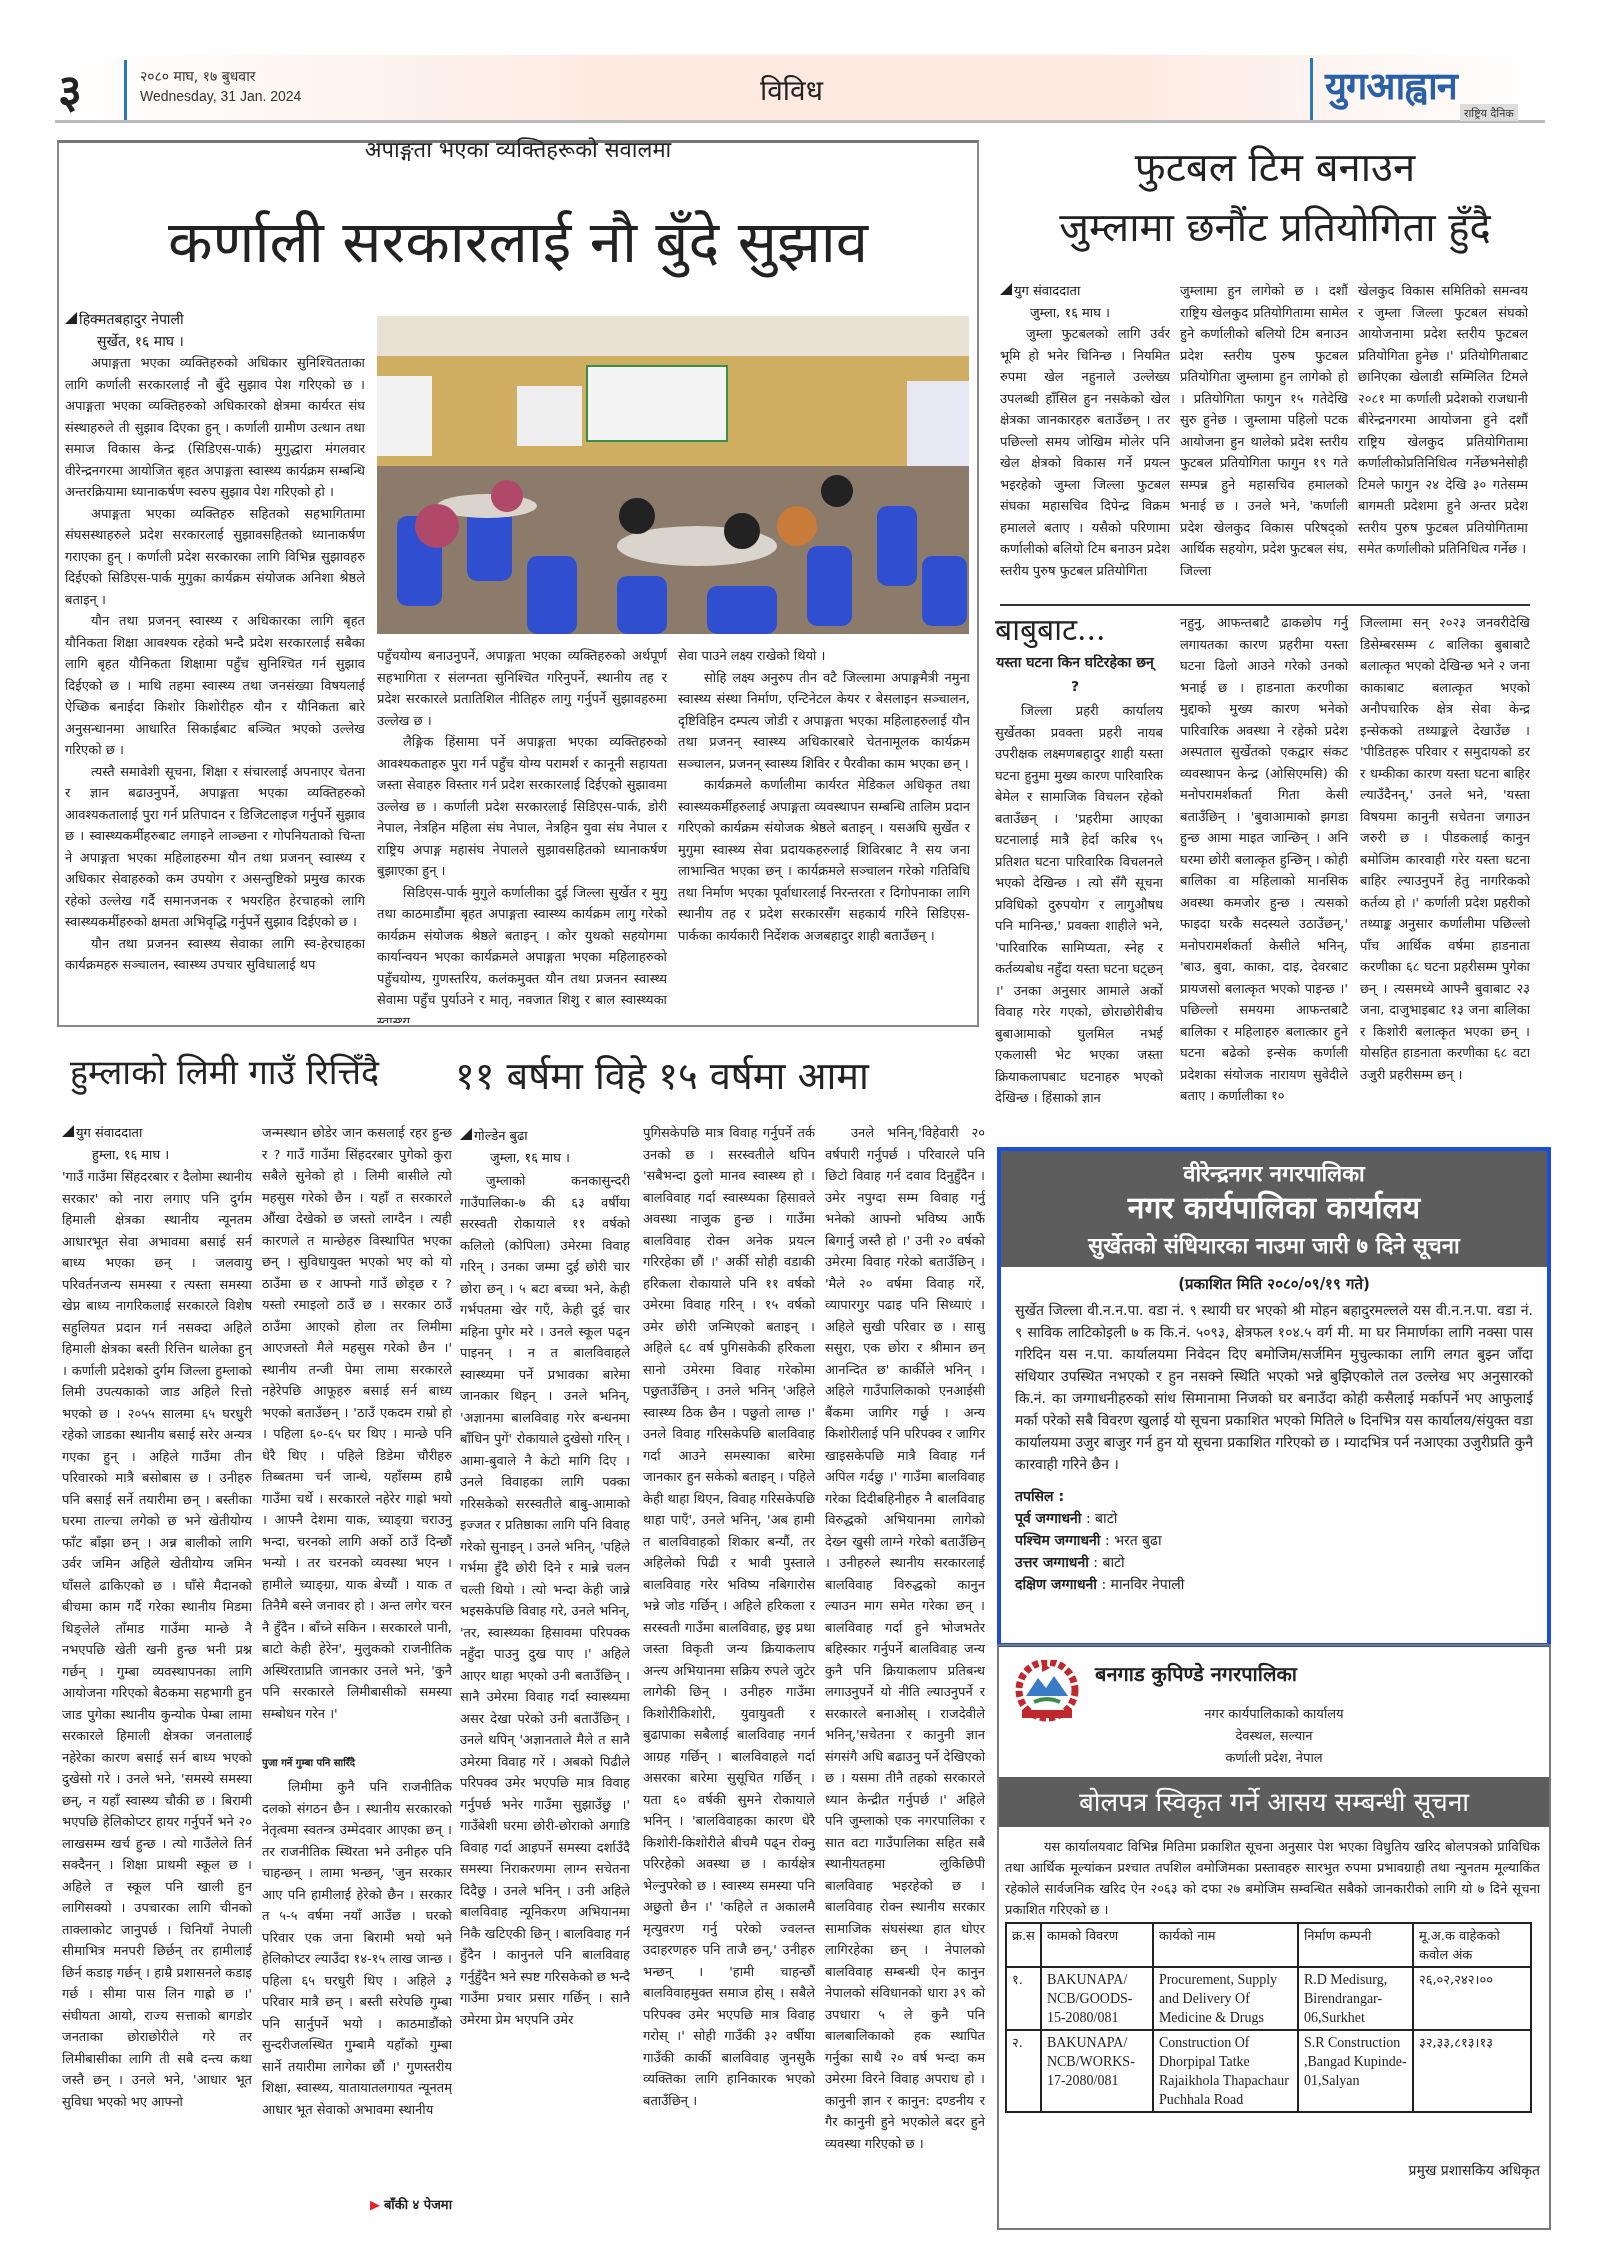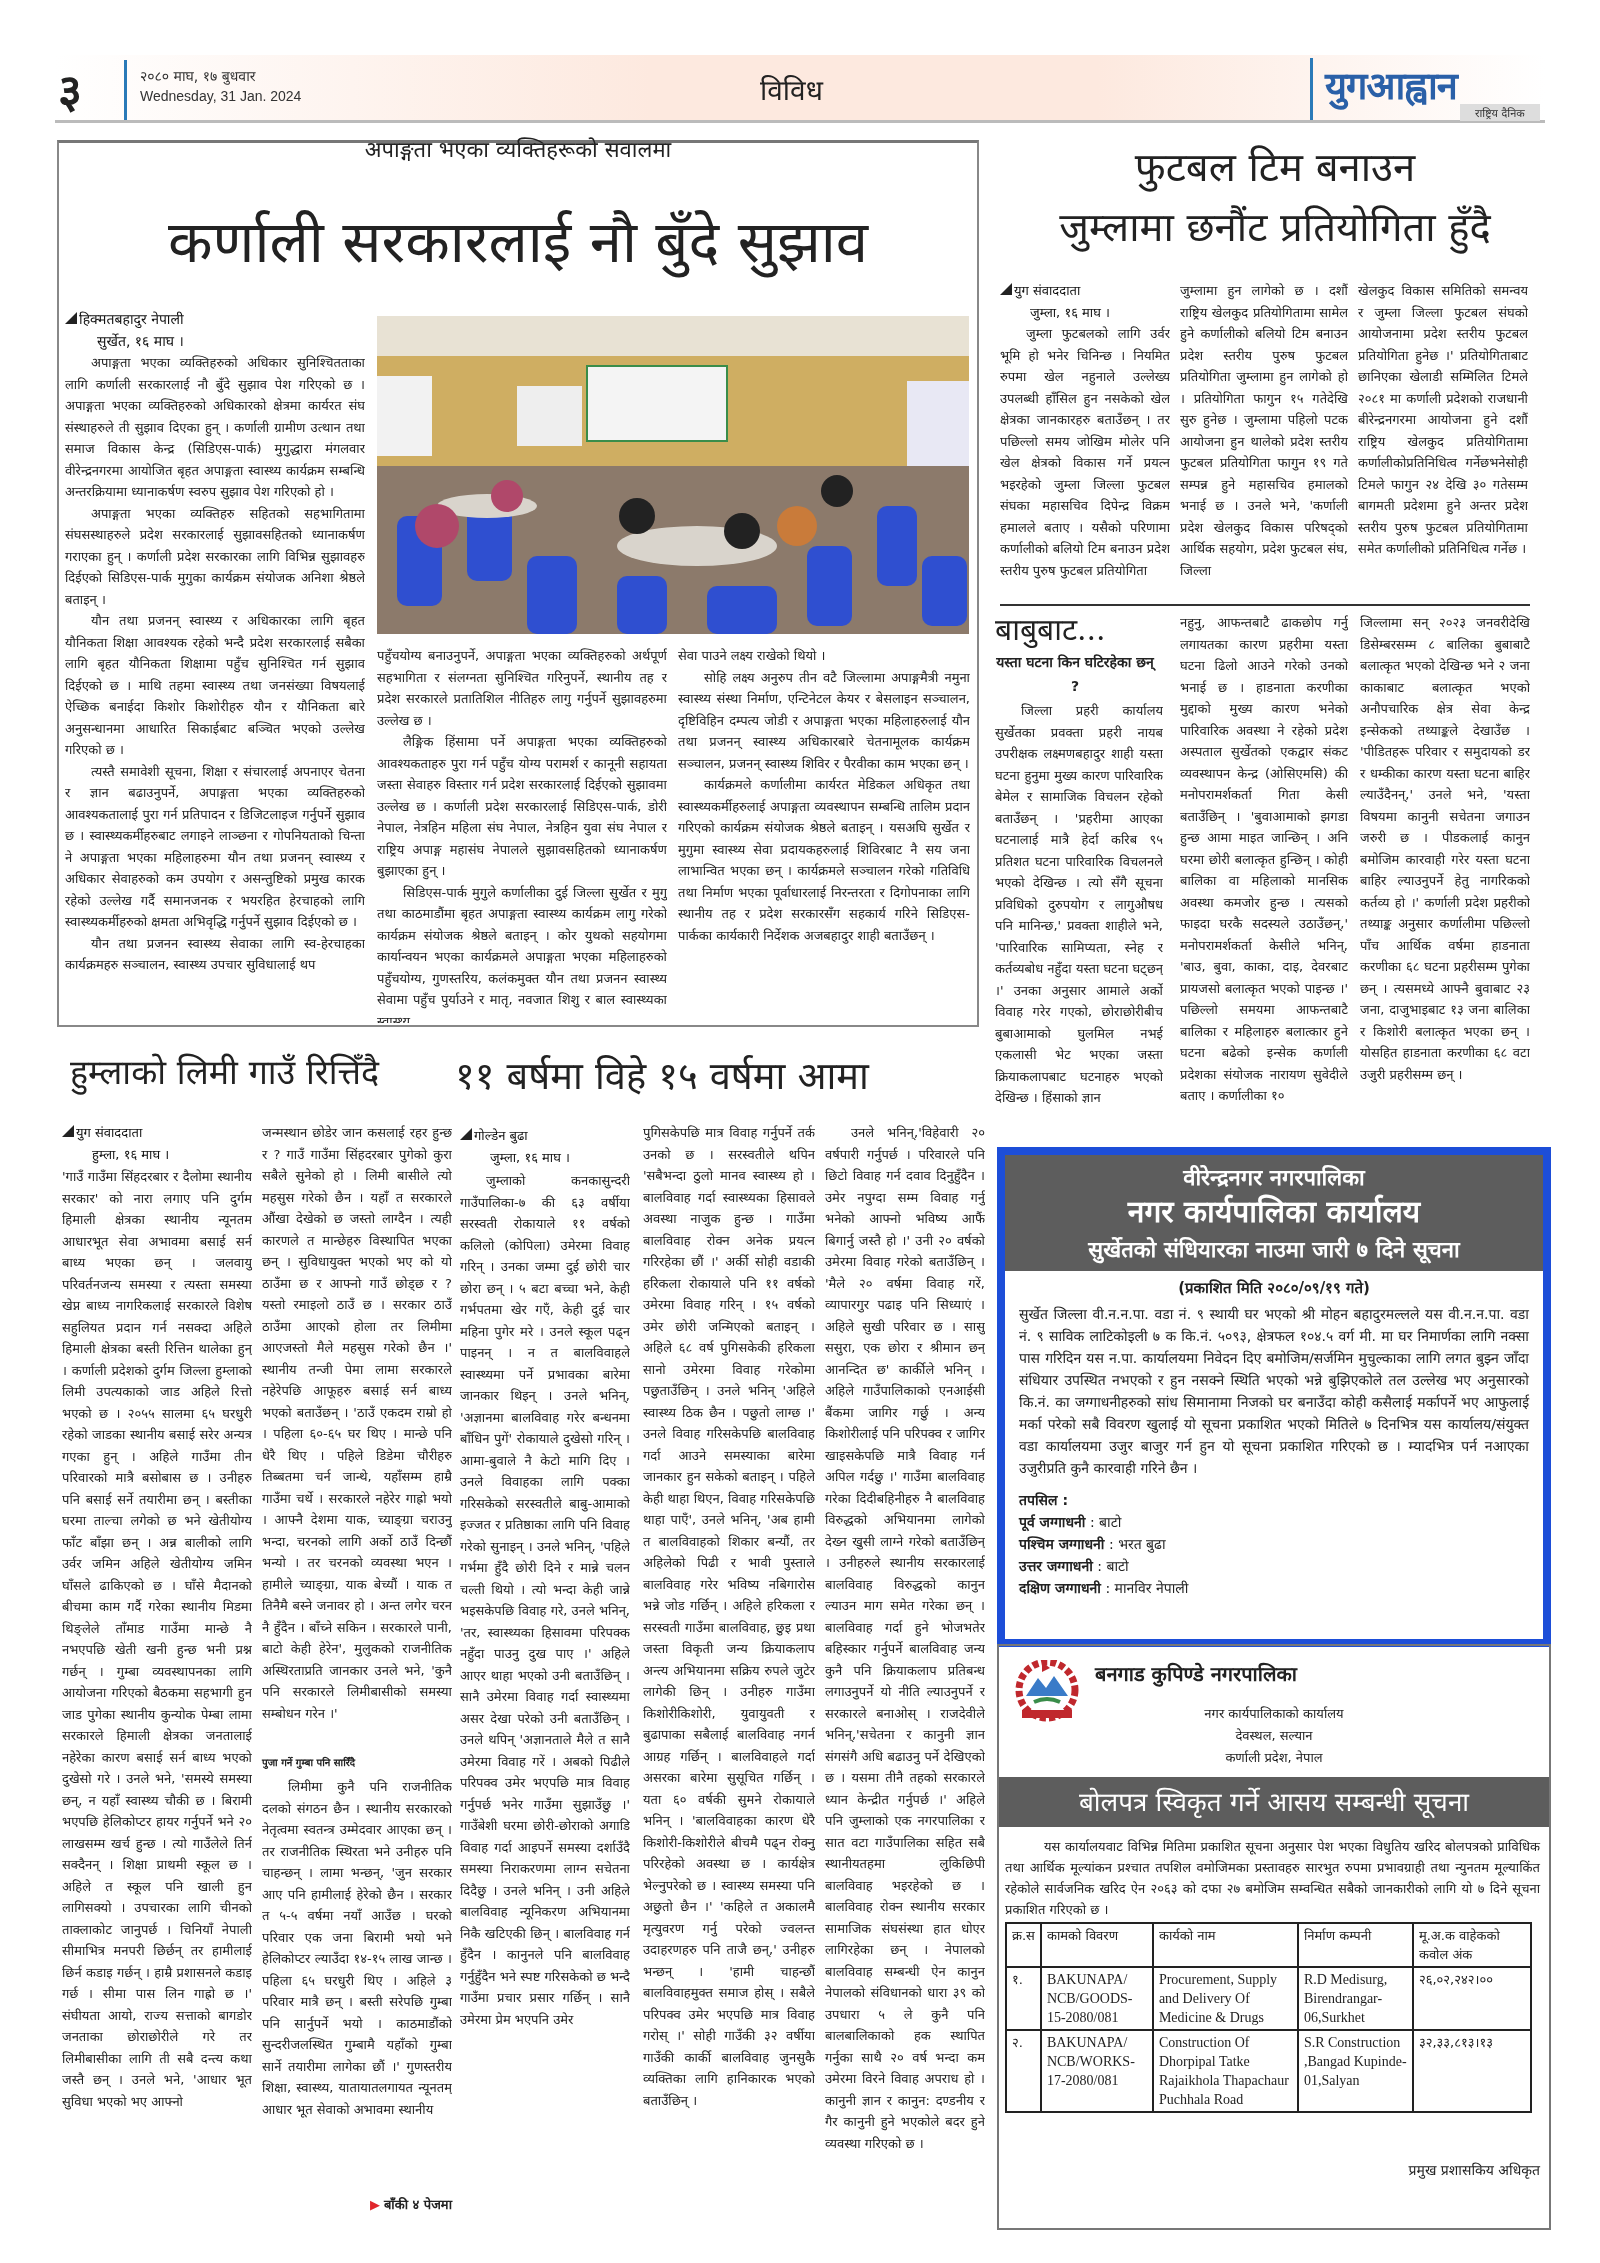--- a/index.html
+++ b/index.html
@@ -6,21 +6,21 @@
   body{width:1600px;height:2263px;background:#fff;font-family:"DejaVu Sans",sans-serif;color:#222;position:relative;overflow:hidden}
   .abs{position:absolute}
   
   .hdr{left:55px;top:55px;width:1490px;height:68px;background:linear-gradient(90deg,#fff 0%,#fde9df 40%,#fde9df 70%,#fff 100%);border-bottom:3px solid #bbb}
   .pgno{left:58px;top:58px;font-size:46px;font-weight:bold;color:#222;font-family:"DejaVu Serif",serif}
   .vbar{width:3px;background:#2a7ab8}
   .date1{left:140px;top:66px;font-size:14px;color:#333}
   .date2{left:140px;top:88px;font-size:14px;color:#333;font-family:"Liberation Sans",sans-serif}
   .section{left:760px;top:70px;font-size:28px;color:#222}
   .logo{left:1325px;top:58px;font-size:38px;font-weight:bold;color:#2a60a8;font-family:"DejaVu Sans",sans-serif;letter-spacing:-1px}
-  .logo-sub{left:1460px;top:104px;font-size:11px;color:#333;background:#ddd;padding:1px 15px}
+  .logo-sub{left:1460px;top:104px;font-size:11px;color:#333;background:#ddd;padding:1px 4px}
   
   .mainbox{left:57px;top:140px;width:922px;height:887px;border:2px solid #888;border-top:3px solid #777}
   .kicker{left:57px;width:922px;top:133px;text-align:center;font-size:22px;color:#222}
   .headline{left:57px;width:922px;top:200px;text-align:center;font-size:58px;color:#222;font-family:"DejaVu Serif",serif}
   .byline{font-size:14px;font-weight:normal;color:#111;line-height:22px}
   .byline .tri{display:inline-block;width:0;height:0;border-left:12px solid transparent;border-bottom:12px solid #222;margin-right:2px}
   .col{font-size:13px;line-height:21.5px;text-align:justify;color:#222;overflow:hidden}
   .col p{text-indent:2em}
   .photo{left:377px;top:316px;width:592px;height:318px;overflow:hidden;background:#c9a95c}
   
@@ -29,21 +29,21 @@
   .rule{height:2px;background:#333}
   .babu{left:995px;top:608px;font-size:30px;font-family:"DejaVu Serif",serif;color:#222}
   .babu-sub{left:995px;top:650px;width:160px;text-align:center;font-size:14px;font-weight:bold;line-height:24px}
   
   .h-humla{left:70px;top:1048px;font-size:34px;font-family:"DejaVu Serif",serif;color:#222}
   .h-11{left:455px;top:1048px;font-size:38px;font-family:"DejaVu Serif",serif;color:#222}
   .subhead{font-size:10px;font-weight:bold;line-height:22px}
   .more{font-size:13px;font-weight:bold}
   .more .arr{color:#e0262b;margin-right:4px}
   
-  .ad1{left:997px;top:1147px;width:554px;height:500px;border:8px solid #1d4ed8}
+  .ad1{left:997px;top:1147px;width:554px;height:500px;border:4px solid #1d4ed8}
   .ad1-top{background:#5d5d5d;color:#fff;text-align:center;padding:6px 0 8px}
   .ad1-t1{font-size:22px;font-weight:bold}
   .ad1-t2{font-size:30px;font-weight:bold;line-height:42px}
   .ad1-t3{font-size:22px;font-weight:bold}
   .ad1-date{text-align:center;font-size:15px;font-weight:bold;padding:6px 0}
   .ad1-body{font-size:14px;line-height:22px;padding:0 14px;text-align:justify}
   .tap{padding:10px 14px 0;font-size:14px;line-height:22px}
   .tap b{font-weight:bold}
   
   .ad2{left:997px;top:1644px;width:554px;height:586px;border:2px solid #777}

